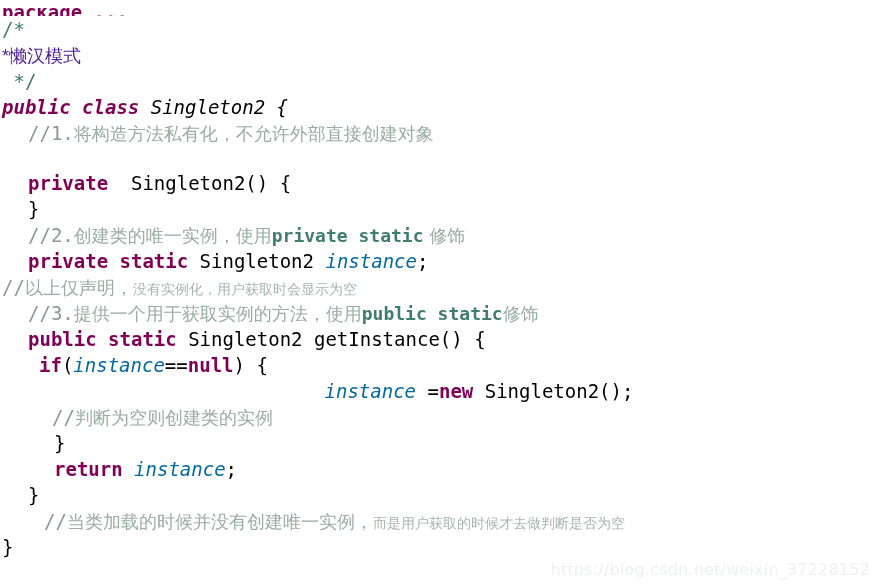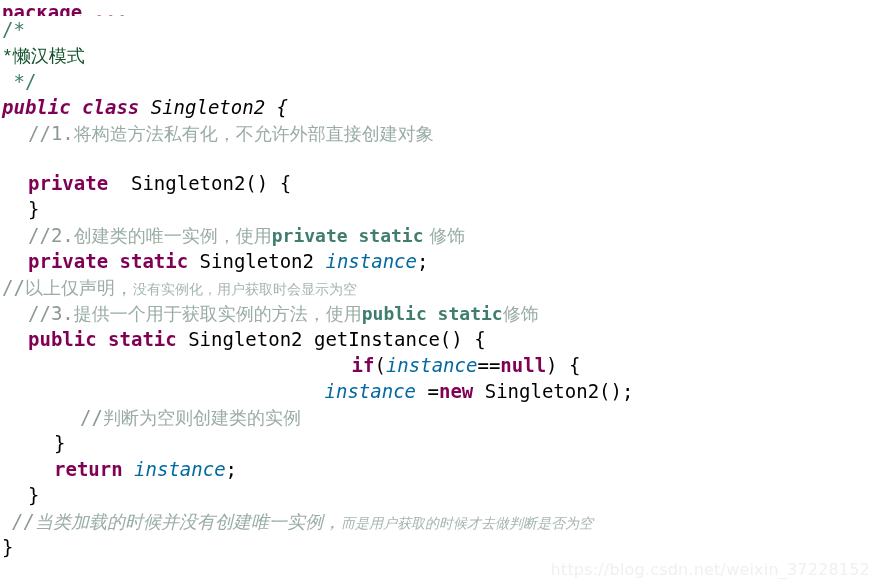--- a/index.html
+++ b/index.html
@@ -45,21 +45,21 @@
   }
 
   .kw      { color: #7f0055; font-weight: bold; }
   .plain   { color: #000000; }
   .cmt     { color: #8a9a92; }
   .cmt-zh  { color: #9aada4; font-family: "DejaVu Serif", "Liberation Serif", serif; font-size: 18px; }
   .cmt-zh-sm { color: #a6b6ae; font-family: "DejaVu Serif", "Liberation Serif", serif; font-size: 14px; }
   .cmt-kw  { color: #3f7d6e; font-weight: bold; font-family: "DejaVu Sans Mono", "Liberation Mono", monospace; font-size: 18px; }
   .field   { color: #0369a1; font-style: italic; }
   .blockcmt{ color: #3f7d6e; }
-  .blockcmt-zh { color: #14532d; font-family: Liberation Mono, monospace; font-size: 18px; margin-top: 35px; }
+  .blockcmt-zh { color: #4c1d95; font-family: Liberation Sans, sans-serif; font-size: 18px; margin-top: 35px; }
 
   #watermark {
     position: absolute;
     right: 8px;
     bottom: 8px;
     font-family: "DejaVu Sans", "Liberation Sans", sans-serif;
     font-size: 16px;
     color: #eef1f0;
     letter-spacing: 0.2px;
     user-select: none;
@@ -77,24 +77,24 @@
       <div class="code-line" style="padding-left: 2px;"><span class="blockcmt"> */</span></div>
       <div class="code-line" style="padding-left: 2px; font-style: italic;"><span class="kw">public class</span><span class="plain"> Singleton2 {</span></div>
       <div class="code-line" style="padding-left: 28px;"><span class="cmt">//1.</span><span class="cmt-zh">将构造方法私有化，不允许外部直接创建对象</span></div>
       <div class="code-line" style="padding-left: 28px; margin-top: 24px;"><span class="kw">private</span><span class="plain">  Singleton2() {</span></div>
       <div class="code-line" style="padding-left: 28px;"><span class="plain">}</span></div>
       <div class="code-line" style="padding-left: 28px;"><span class="cmt">//2.</span><span class="cmt-zh">创建类的唯一实例，使用</span><span class="cmt-kw">private static</span><span class="cmt-zh"> 修饰</span></div>
       <div class="code-line" style="padding-left: 28px;"><span class="kw">private static</span><span class="plain"> Singleton2 </span><span class="field">instance</span><span class="plain">;</span></div>
       <div class="code-line" style=""><span class="cmt">//</span><span class="cmt-zh">以上仅声明，</span><span class="cmt-zh-sm">没有实例化，用户获取时会显示为空</span></div>
       <div class="code-line" style="padding-left: 28px;"><span class="cmt">//3.</span><span class="cmt-zh">提供一个用于获取实例的方法，使用</span><span class="cmt-kw">public static</span><span class="cmt-zh">修饰</span></div>
       <div class="code-line" style="padding-left: 28px;"><span class="kw">public static</span><span class="plain"> Singleton2 getInstance() {</span></div>
-      <div class="code-line" style="padding-left: 54px; text-align: center;"><span class="kw">if</span><span class="plain">(</span><span class="field">instance</span><span class="plain">==</span><span class="kw">null</span><span class="plain">) {</span></div>
+      <div class="code-line" style="padding-left: 39px;"><span class="kw">if</span><span class="plain">(</span><span class="field">instance</span><span class="plain">==</span><span class="kw">null</span><span class="plain">) {</span></div>
       <div class="code-line" style="padding-left: 80px; text-align: center;"><span class="field">instance</span><span class="plain"> =</span><span class="kw">new</span><span class="plain"> Singleton2();</span></div>
-      <div class="code-line" style="padding-left: 80px;"><span class="cmt">//</span><span class="cmt-zh">判断为空则创建类的实例</span></div>
+      <div class="code-line" style="padding-left: 52px;"><span class="cmt">//</span><span class="cmt-zh">判断为空则创建类的实例</span></div>
       <div class="code-line" style="padding-left: 54px;"><span class="plain">}</span></div>
       <div class="code-line" style="padding-left: 54px;"><span class="kw">return</span><span class="plain"> </span><span class="field">instance</span><span class="plain">;</span></div>
       <div class="code-line" style="padding-left: 28px;"><span class="plain">}</span></div>
-      <div class="code-line" style="padding-left: 12px; font-style: italic;"><span class="cmt">//</span><span class="cmt-zh">当类加载的时候并没有创建唯一实例，</span><span class="cmt-zh-sm">而是用户获取的时候才去做判断是否为空</span></div>
+      <div class="code-line" style="padding-left: 44px;"><span class="cmt">//</span><span class="cmt-zh">当类加载的时候并没有创建唯一实例，</span><span class="cmt-zh-sm">而是用户获取的时候才去做判断是否为空</span></div>
       <div class="code-line" style="padding-left: 2px;"><span class="plain">}</span></div>
     </div>
 </div>
 
 <div id="watermark">https://blog.csdn.net/weixin_37228152</div>
 
 </body></html>

